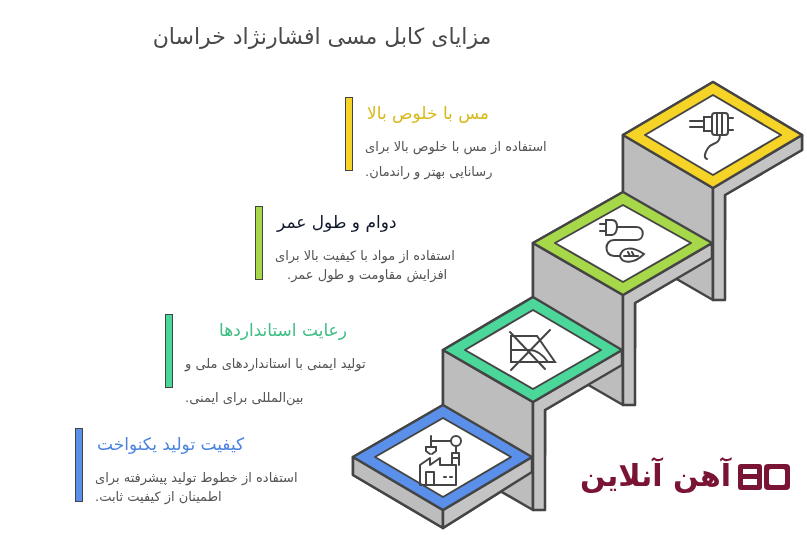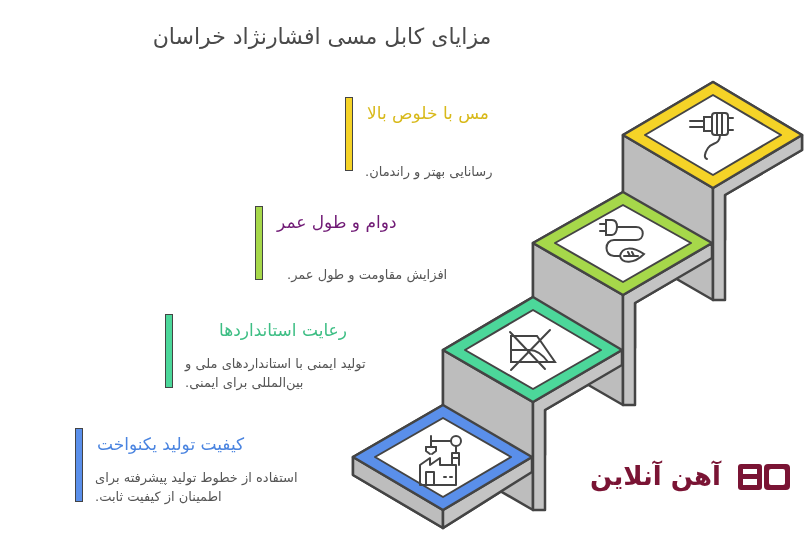--- a/index.html
+++ b/index.html
@@ -89,34 +89,36 @@
     <line x1="456" y1="446" x2="456" y2="453"></line>
     <path d="M431,436 L431,447"></path>
     <path d="M426,447 L426,451 L430,454 M436,447 L436,451 L432,454"></path>
     <line x1="426" y1="447" x2="436" y2="447"></line>
   </g>
 </svg>
 
 <div class="item" style="left:345px; top:97px; width:230px; height:76px;">
   <div class="bar" style="right:auto; left:0; height:72px; background:#F5D327;"></div>
   <div class="heading" style="left:22px; top:6px; color:#D8B91A;">مس با خلوص بالا</div>
+  <div class="desc" style="left:20px; top:40px;">استفاده از مس با خلوص بالا برای</div>
   <div class="desc" style="left:20px; top:65px;">رسانایی بهتر و راندمان.</div>
 </div>
 
 <div class="item" style="left:255px; top:206px; width:240px; height:76px;">
   <div class="bar" style="right:auto; left:0; height:72px; background:#A6D84A;"></div>
-  <div class="heading" style="left:22px; top:6px; color:#701a75;">دوام و طول عمر</div>
+  <div class="heading" style="left:22px; top:6px; color:#0f172a;">دوام و طول عمر</div>
+  <div class="desc" style="left:20px; top:40px;">استفاده از مواد با کیفیت بالا برای</div>
   <div class="desc" style="left:32px; top:59px;">افزایش مقاومت و طول عمر.</div>
 </div>
 
 <div class="item" style="left:165px; top:314px; width:250px; height:76px;">
   <div class="bar" style="right:auto; left:0; height:72px; background:#4CD79A;"></div>
   <div class="heading" style="left:22px; top:6px; color:#3DBE84;margin-left:32px;">رعایت استانداردها</div>
   <div class="desc" style="left:20px; top:40px;">تولید ایمنی با استانداردهای ملی و</div>
-  <div class="desc" style="left:20px; top:59px;">بین‌المللی برای ایمنی.</div>
+  <div class="desc" style="left:20px; top:74px;">بین‌المللی برای ایمنی.</div>
 </div>
 
 <div class="item" style="left:75px; top:428px; width:260px; height:76px;">
   <div class="bar" style="right:auto; left:0; height:72px; background:#5A8FEA;"></div>
   <div class="heading" style="left:22px; top:6px; color:#4A84E0;">کیفیت تولید یکنواخت</div>
   <div class="desc" style="left:20px; top:59px;">اطمینان از کیفیت ثابت.</div>
   <div class="desc" style="left:20px; top:40px;">استفاده از خطوط تولید پیشرفته برای</div>
 </div>
 
 <div class="logo">
@@ -124,14 +126,14 @@
     <g fill="#7A1434">
       <rect x="160" y="6" width="24" height="26" rx="3"></rect>
       <rect x="186" y="6" width="26" height="26" rx="4"></rect>
     </g>
     <g fill="#ffffff">
       <rect x="165" y="11" width="14" height="5"></rect>
       <rect x="165" y="21" width="14" height="6"></rect>
       <rect x="191" y="11" width="16" height="16" rx="2"></rect>
     </g>
   </svg>
-  <div style="position:absolute; left:0; top:0; width:155px; text-align:center; direction:rtl; font-size:26px; font-weight:bold; color:#7A1434; line-height:36px;">آهن آنلاین</div>
+  <div style="position:absolute; left:0; top:0; width:155px; text-align:center; direction:rtl; font-size:30px; font-weight:bold; color:#7A1434; line-height:36px;">آهن آنلاین</div>
 </div>
 
 </body></html>

